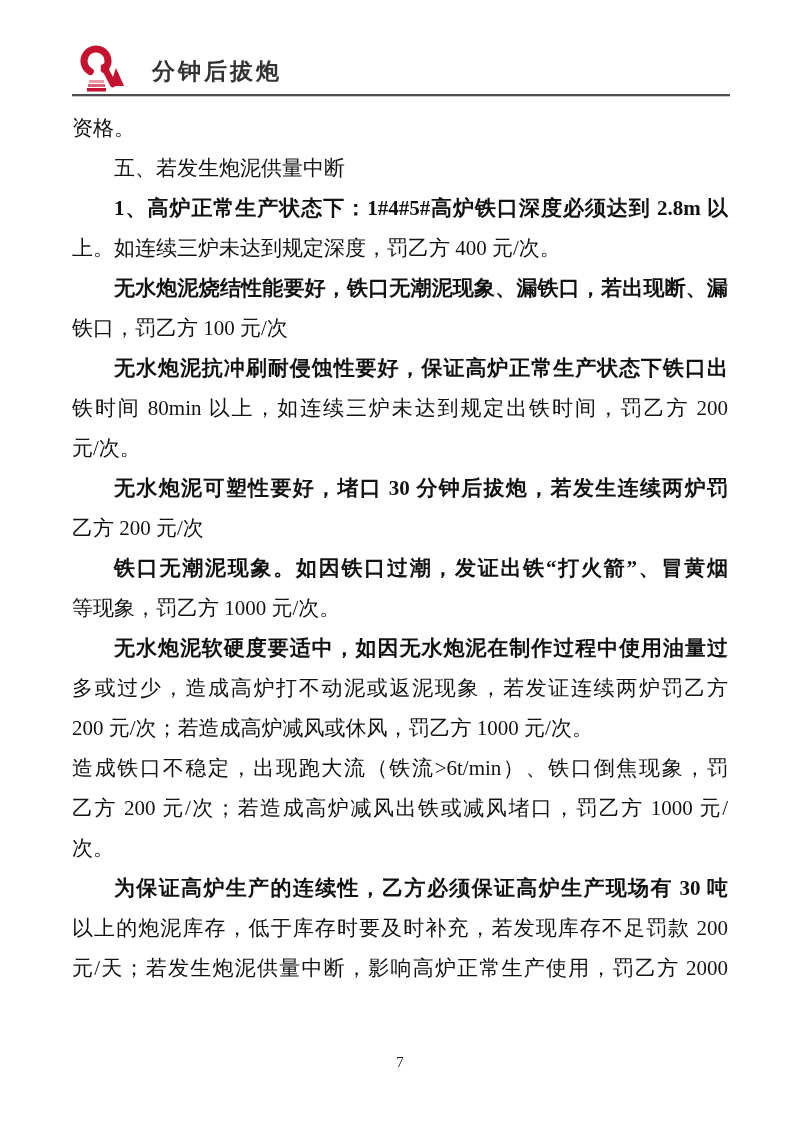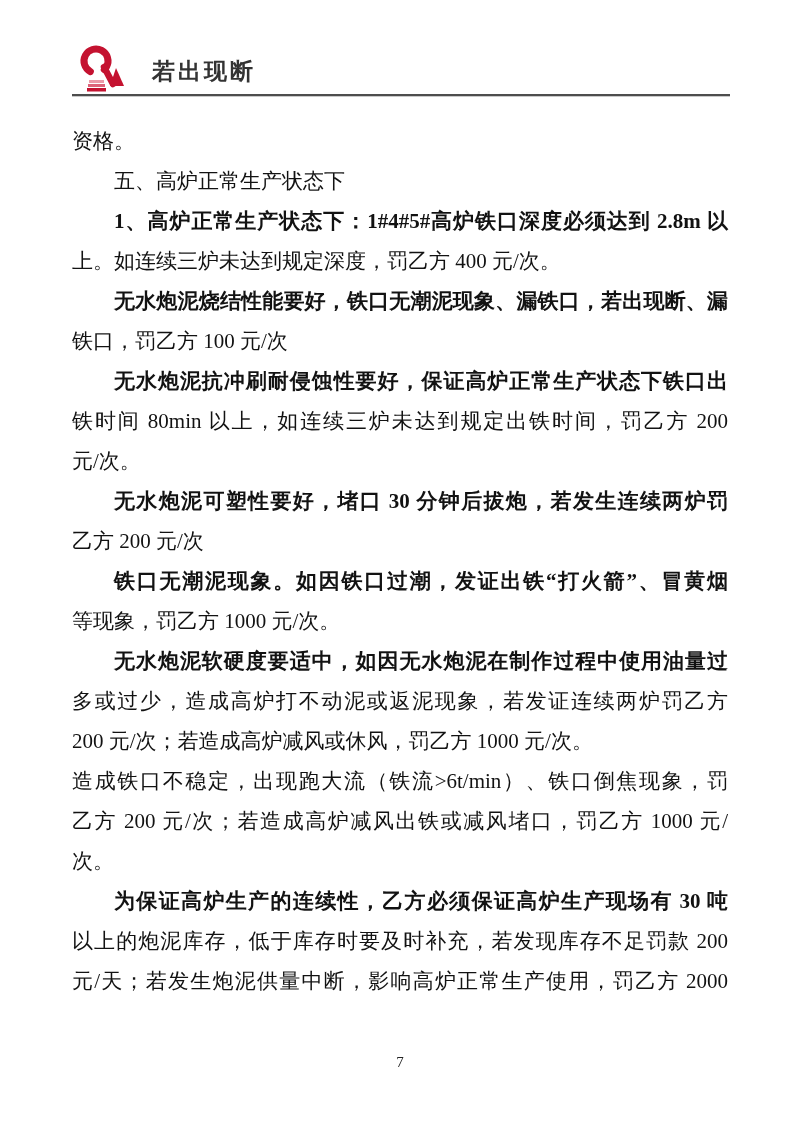--- a/index.html
+++ b/index.html
@@ -24,21 +24,20 @@
   }
   .rule {
     position: absolute; left: 72px; top: 94px; width: 658px; height: 2px;
     background: #4d4d4d; border-bottom: 1px solid #c9c9c9;
   }
 
   
   .body-text {
     position: absolute; left: 72px; top: 108px; width: 656px;
     font-size: 21px;
-    margin-top: 13px;
   }
   .line {
     height: 40px; line-height: 40px;
     white-space: nowrap;
   }
   .line.indent { padding-left: 42px; }
   .line.fill {
     white-space: normal;
     text-align: justify;
     text-align-last: justify;
@@ -65,28 +64,28 @@
         <rect x="14" y="40" width="17" height="3" fill="#dd6379"></rect>
         <rect x="13" y="44" width="19" height="3.5" fill="#c41230"></rect>
 
         <circle cx="22" cy="17" r="12" fill="none" stroke="#c41230" stroke-width="7" stroke-linecap="round" stroke-dasharray="60 16" transform="rotate(118 22 17)"></circle>
 
         <path d="M30 23 L39 40" stroke="#c41230" stroke-width="6.5" stroke-linecap="round"></path>
 
         <path d="M36 42 L50 42 L42 24 Z" fill="#c41230"></path>
       </svg>
     </span>
-    <span class="brand">若出现断</span>
+    <span class="brand">分钟后拔炮</span>
   </div>
 
   <div class="rule"></div>
 
   <main class="body-text">
       <div class="line">资格。</div>
-      <div class="line indent">五、高炉正常生产状态下</div>
+      <div class="line indent">五、若发生炮泥供量中断</div>
       <div class="line indent fill">1、高炉正常生产状态下：1#4#5#高炉铁口深度必须达到 2.8m 以</div>
       <div class="line">上。如连续三炉未达到规定深度，罚乙方 400 元/次。</div>
       <div class="line indent fill">无水炮泥烧结性能要好，铁口无潮泥现象、漏铁口，若出现断、漏</div>
       <div class="line">铁口，罚乙方 100 元/次</div>
       <div class="line indent fill">无水炮泥抗冲刷耐侵蚀性要好，保证高炉正常生产状态下铁口出</div>
       <div class="line fill">铁时间 80min 以上，如连续三炉未达到规定出铁时间，罚乙方 200</div>
       <div class="line">元/次。</div>
       <div class="line indent fill">无水炮泥可塑性要好，堵口 30 分钟后拔炮，若发生连续两炉罚</div>
       <div class="line">乙方 200 元/次</div>
       <div class="line indent fill">铁口无潮泥现象。如因铁口过潮，发证出铁“打火箭”、冒黄烟</div>

